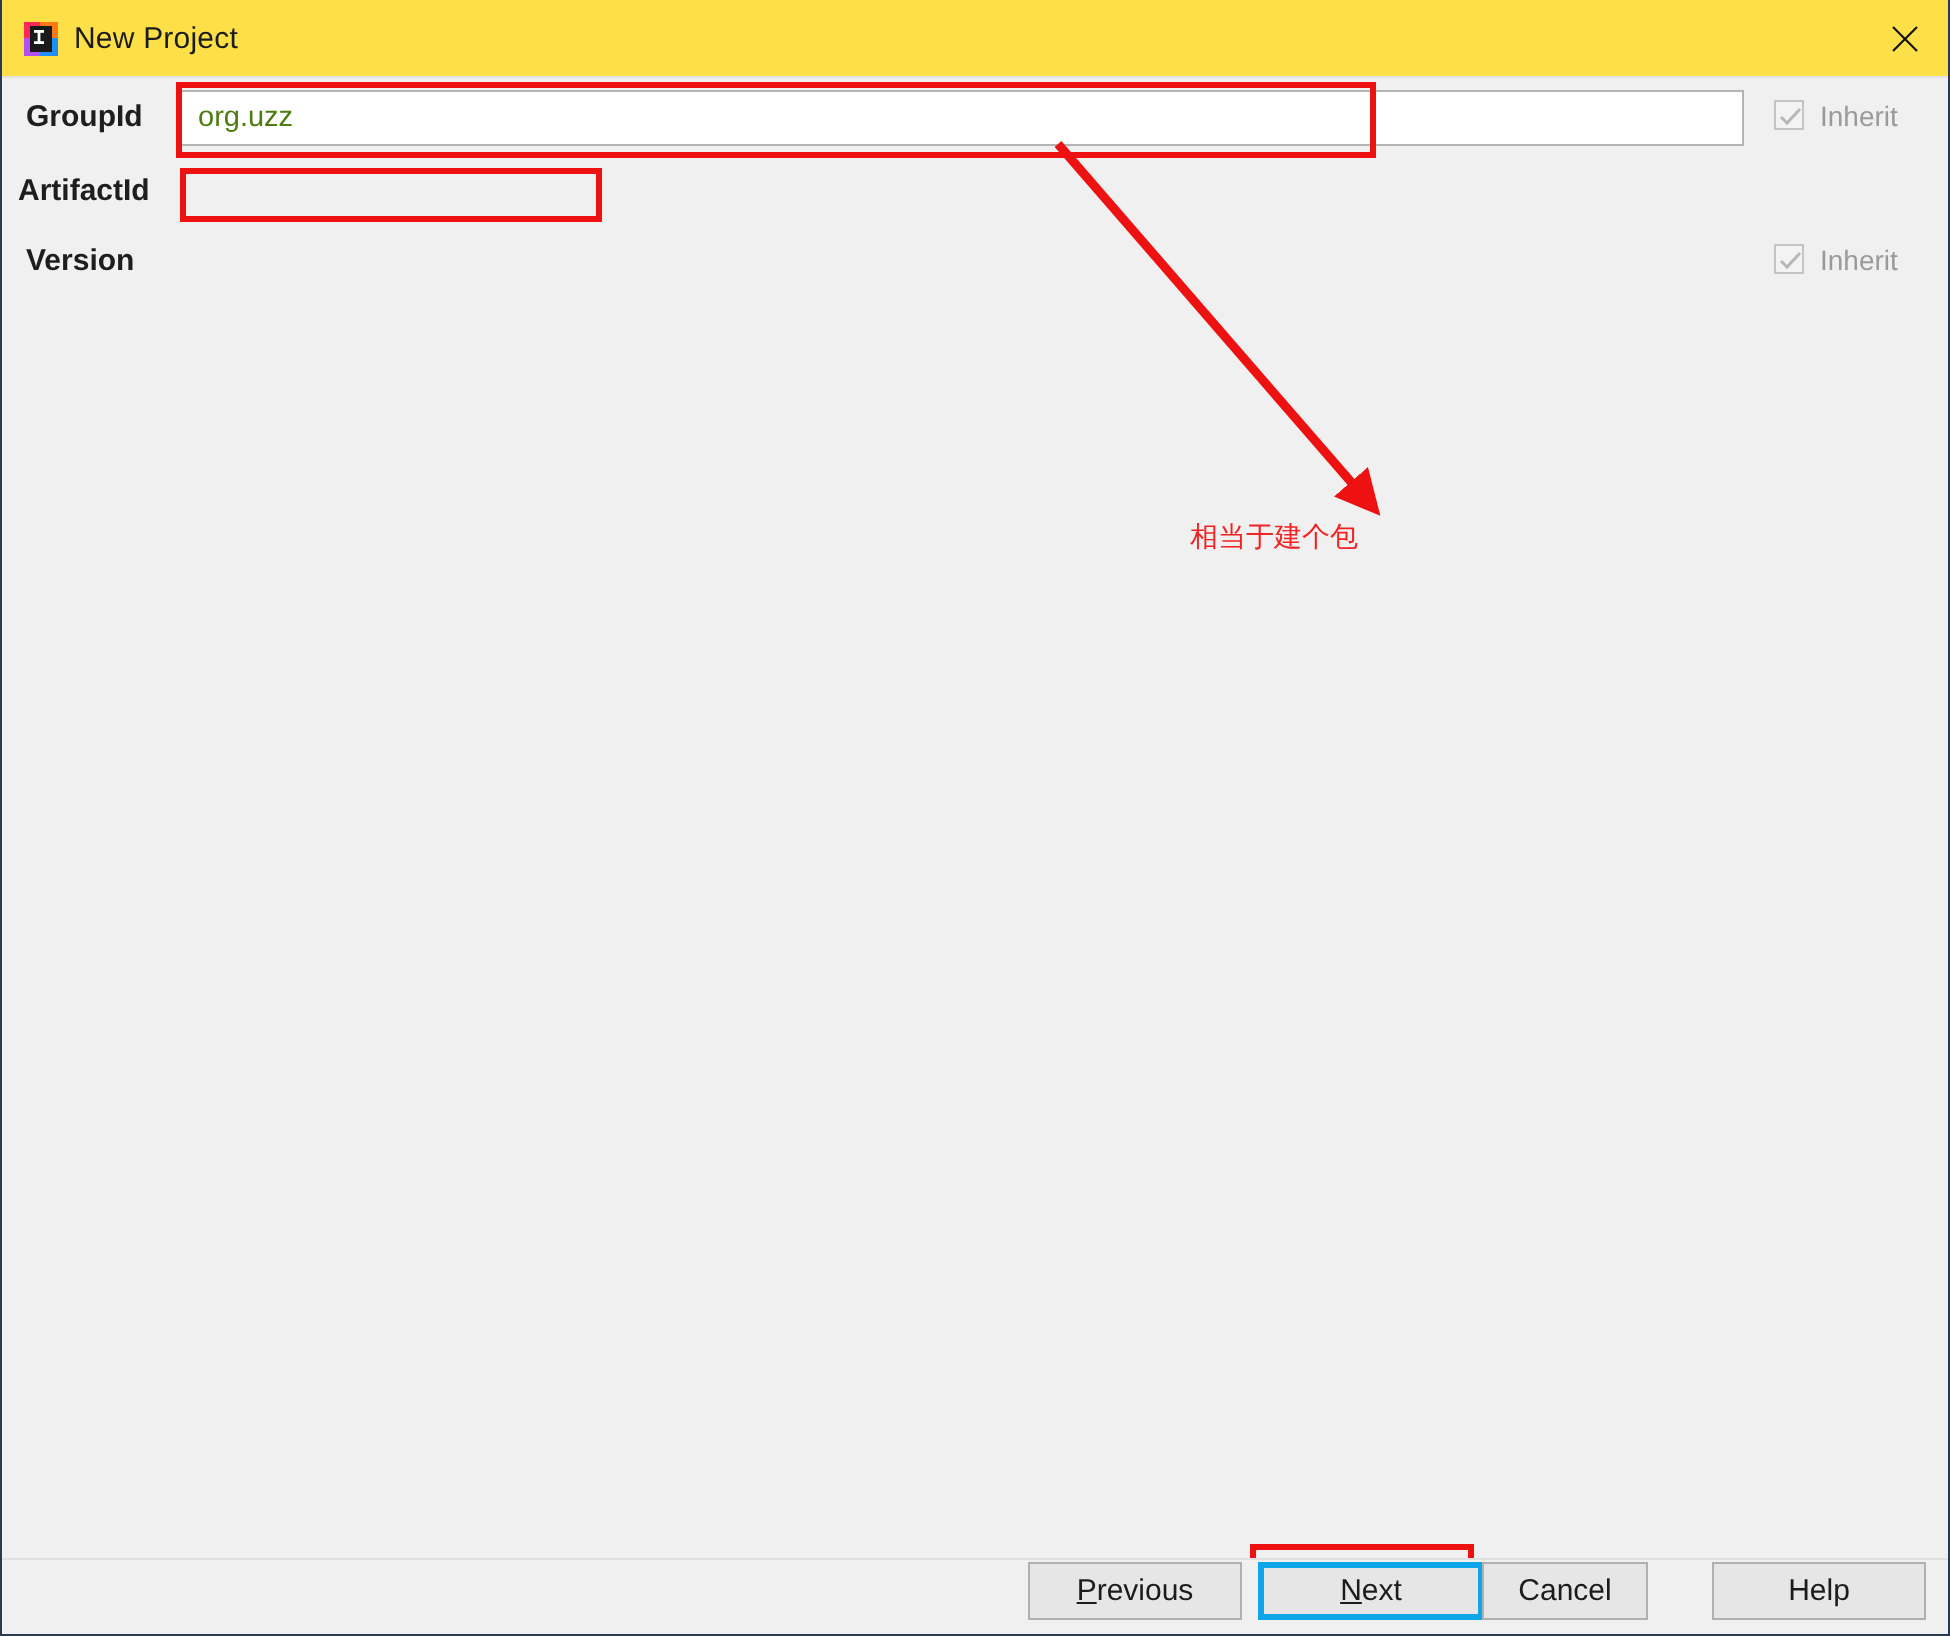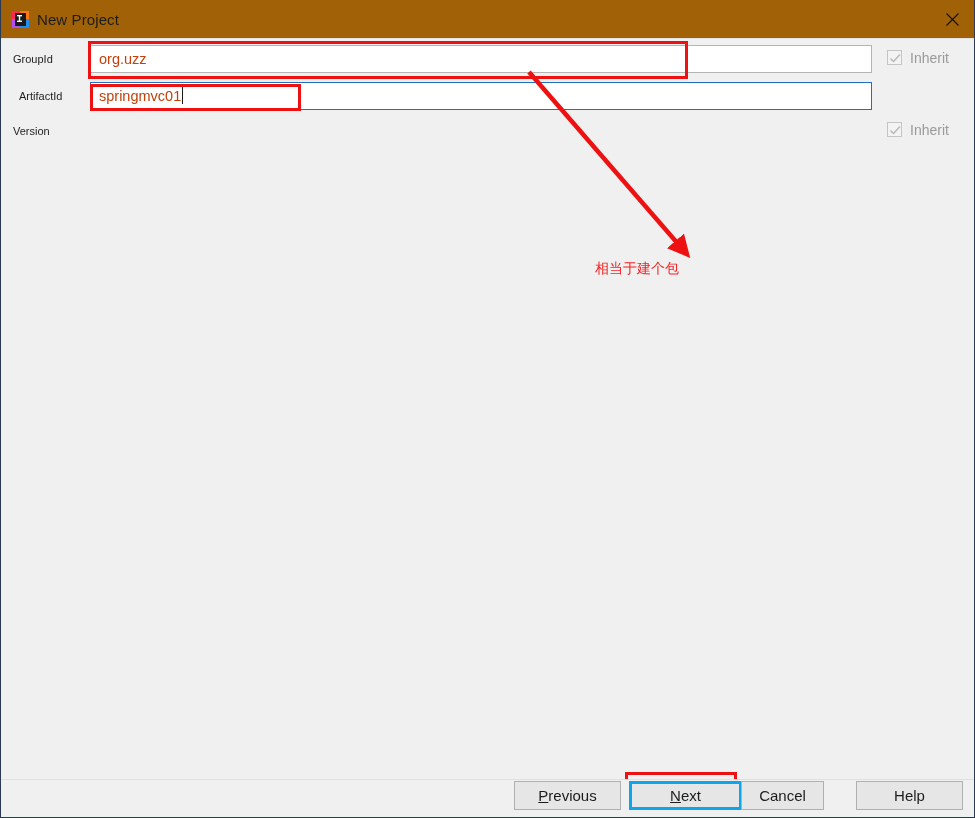--- a/index.html
+++ b/index.html
@@ -26,21 +26,21 @@
     background: #f0f0f0;
     overflow: hidden;
   }
 
   
   #titlebar {
     position: absolute;
     left: 0; top: 0;
     width: 975px;
     height: 39px;
-    background: #a16207;
+    background: #fde047;
     border-bottom: 1px solid #e2e2e2;
     box-sizing: border-box;
   }
   #app-icon {
     position: absolute;
     left: 11px; top: 11px;
     width: 17px; height: 17px;
   }
   #title-text {
     position: absolute;
@@ -63,46 +63,47 @@
   #form {
     position: absolute;
     left: 0; top: 39px;
     width: 973px;
     height: 740px;
     background: #f0f0f0;
   }
 
   .field-label {
     position: absolute;
-    font-size: 11px;
+    font-size: 15px;
     color: #1e1e1e;
     line-height: 20px;
     white-space: nowrap;
+    font-weight: bold;
   }
   .text-field {
     position: absolute;
     box-sizing: border-box;
     background: #ffffff;
     border: 1px solid #b4b4b4;
     font-size: 14.5px;
-    color: #c2410c;
+    color: #4d7c0f;
     padding: 0 0 0 8px;
     line-height: 24px;
     white-space: nowrap;
     overflow: hidden;
   }
   .text-field.focused {
     border: 1px solid #2070c0;
   }
   #groupid-field  { left: 89px;  top: 6px;   width: 782px; height: 28px; line-height: 26px; }
   #artifactid-field { left: 89px; top: 43px; width: 782px; height: 28px; line-height: 26px; }
   #version-field  { left: 89px;  top: 78px;  width: 782px; height: 28px; line-height: 26px; }
 
   #label-groupid    { left: 12px; top: 10px; }
-  #label-artifactid { left: 18px; top: 47px; }
+  #label-artifactid { left: 8px; top: 47px; }
   #label-version    { left: 12px; top: 82px; }
 
   .caret {
     display: inline-block;
     width: 1px;
     height: 17px;
     background: #1c1c1c;
     vertical-align: -3px;
     margin-left: 1px;
   }
@@ -214,21 +215,20 @@
       </svg>
     </div>
   </div>
 
   <div id="form">
 
     <div class="field-label" id="label-groupid">GroupId</div>
     <div class="text-field" id="groupid-field"><span>org.uzz</span></div>
 
     <div class="field-label" id="label-artifactid">ArtifactId</div>
-    <div class="text-field focused" id="artifactid-field"><span>springmvc01</span><span class="caret"></span></div>
 
     <div class="field-label" id="label-version">Version</div>
 
     <div class="inherit-row" id="inherit-groupid">
       <div class="cb-box">
         <svg width="13" height="11" viewBox="0 0 13 11">
           <polyline points="1.5,5.5 4.5,8.5 11,1.5" fill="none" stroke="#b8b8b8" stroke-width="1.5"></polyline>
         </svg>
       </div>
       <div class="cb-text">Inherit</div>

